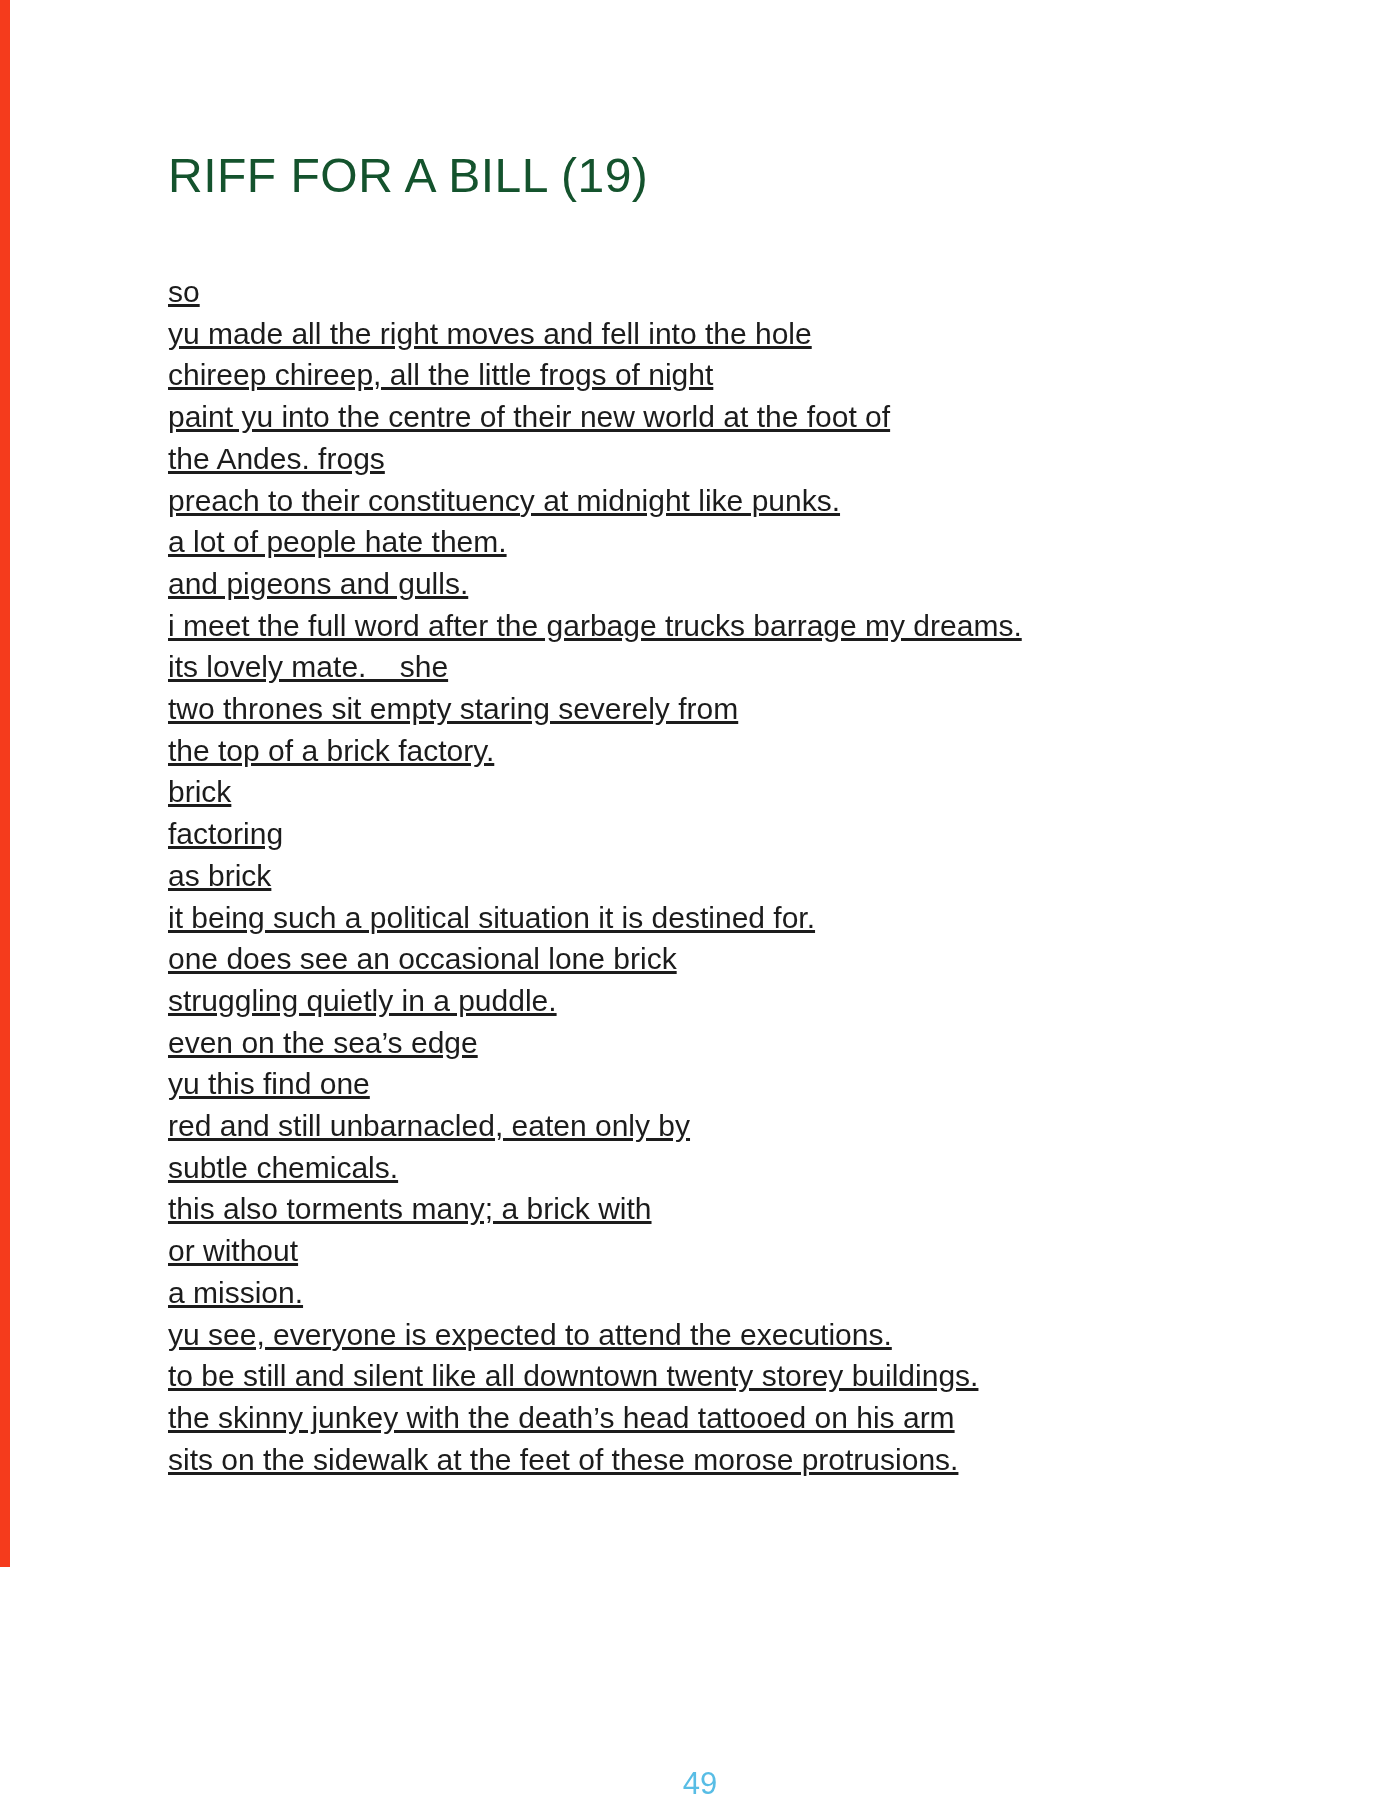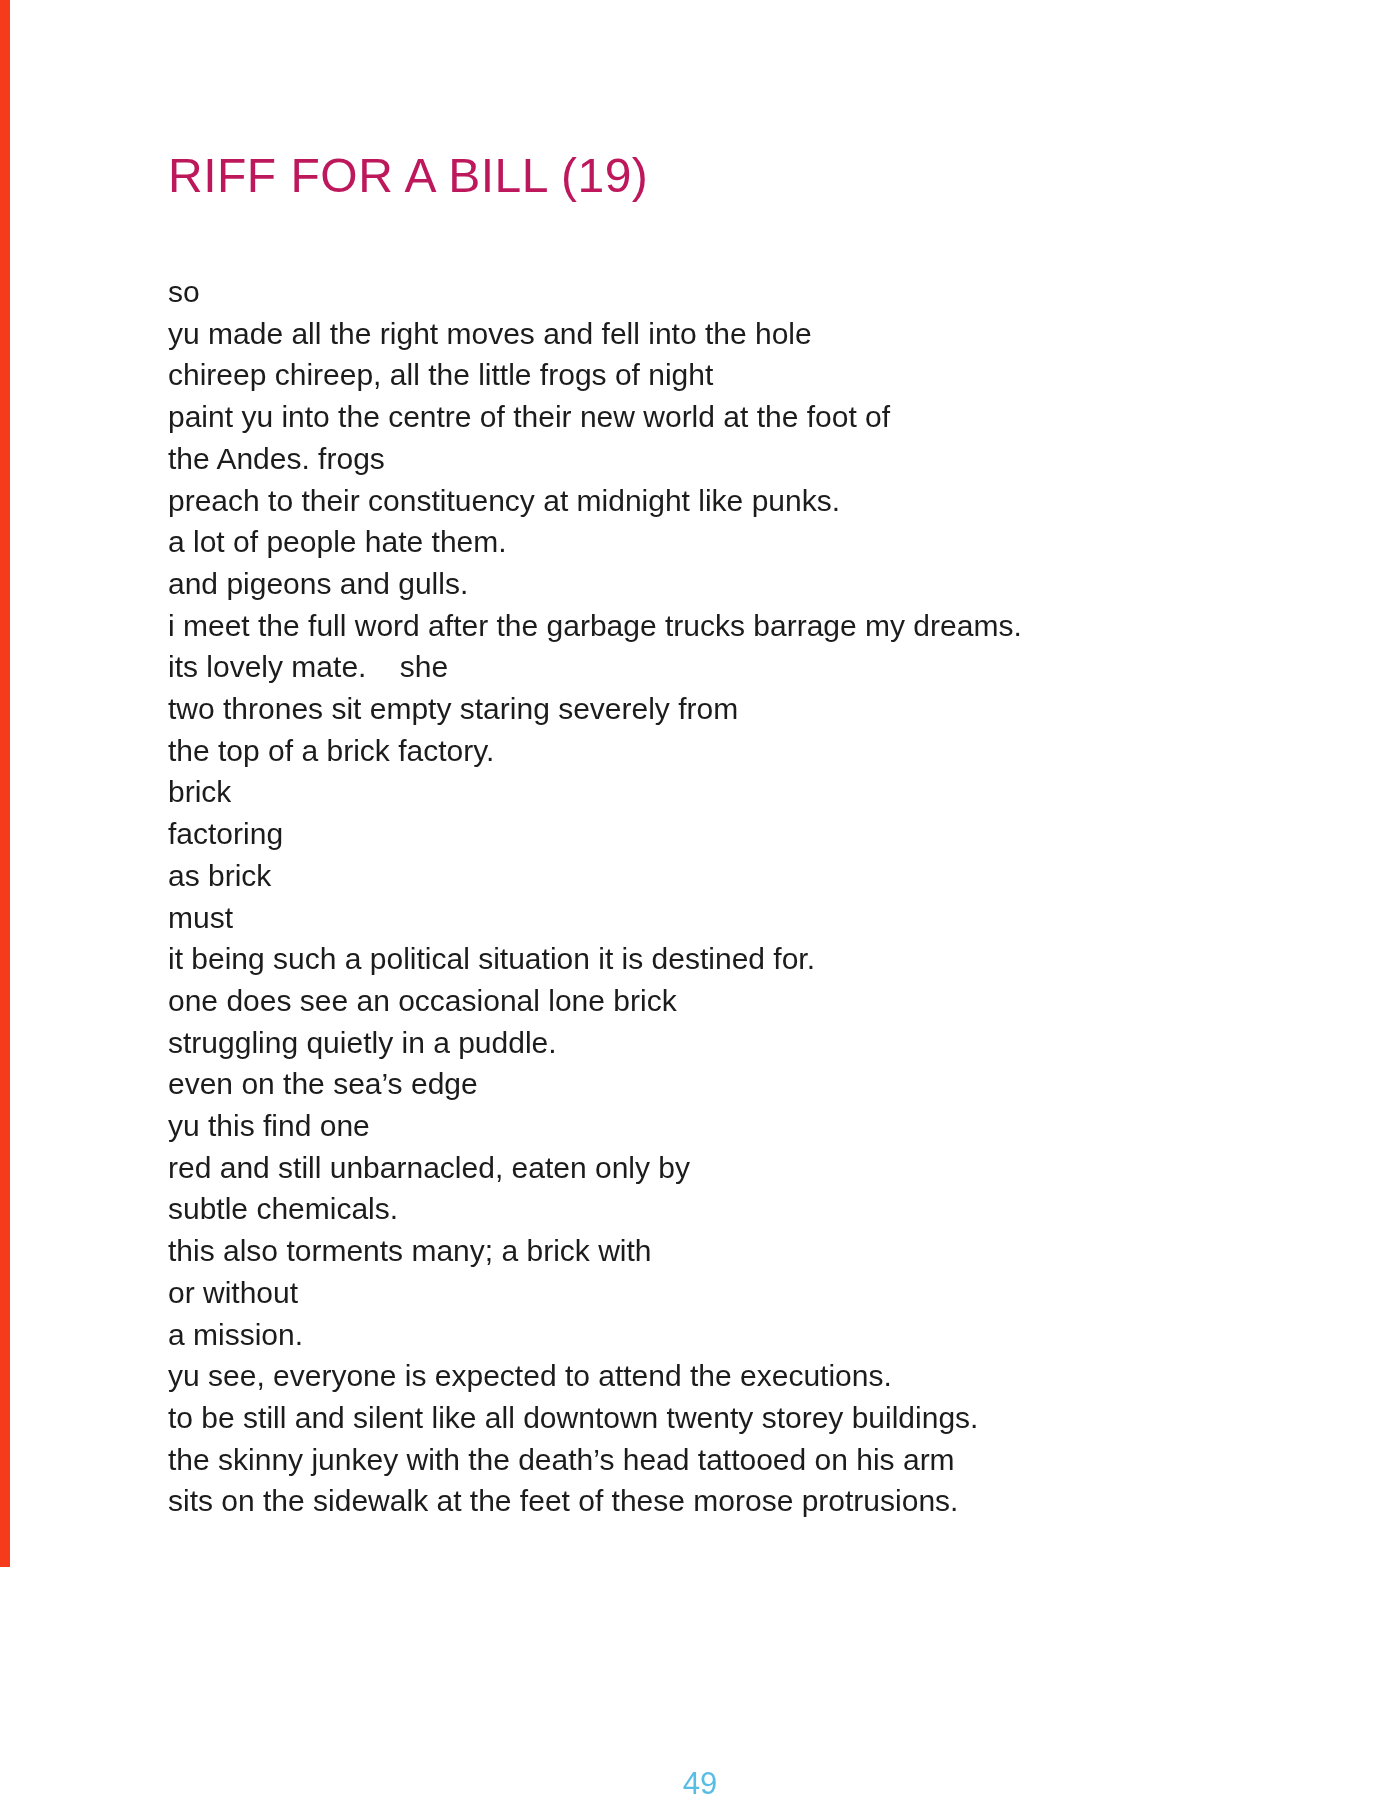--- a/index.html
+++ b/index.html
@@ -20,37 +20,38 @@
     background: #f53b1c;
   }
   .title {
     position: absolute;
     left: 168px;
     top: 152px;
     margin: 0;
     font-size: 48px;
     font-weight: 400;
     letter-spacing: 0.5px;
-    color: #be185d;
+    color: #14532d;
     line-height: 1;
     white-space: nowrap;
   }
   .poem {
     position: absolute;
     left: 168px;
     top: 271px;
     width: 1060px;
     font-size: 30px;
     font-weight: 400;
     line-height: 41.7px;
     color: #1c1c1c;
   }
   .poem-line {
     white-space: pre-wrap;
     min-height: 41.7px;
+    text-decoration: underline;
   }
   .page-number {
     position: absolute;
     left: 0;
     top: 1766px;
     width: 1400px;
     text-align: center;
     font-size: 31px;
     color: #58bde5;
   }
@@ -70,21 +71,20 @@
       <div class="poem-line">preach to their constituency at midnight like punks.</div>
       <div class="poem-line">a lot of people hate them.</div>
       <div class="poem-line">and pigeons and gulls.</div>
       <div class="poem-line">i meet the full word after the garbage trucks barrage my dreams.</div>
       <div class="poem-line">its lovely mate.    she</div>
       <div class="poem-line">two thrones sit empty staring severely from</div>
       <div class="poem-line">the top of a brick factory.</div>
       <div class="poem-line">brick</div>
       <div class="poem-line">factoring</div>
       <div class="poem-line">as brick</div>
-      <div class="poem-line">must</div>
       <div class="poem-line">it being such a political situation it is destined for.</div>
       <div class="poem-line">one does see an occasional lone brick</div>
       <div class="poem-line">struggling quietly in a puddle.</div>
       <div class="poem-line">even on the sea’s edge</div>
       <div class="poem-line">yu this find one</div>
       <div class="poem-line">red and still unbarnacled, eaten only by</div>
       <div class="poem-line">subtle chemicals.</div>
       <div class="poem-line">this also torments many; a brick with</div>
       <div class="poem-line">or without</div>
       <div class="poem-line">a mission.</div>

